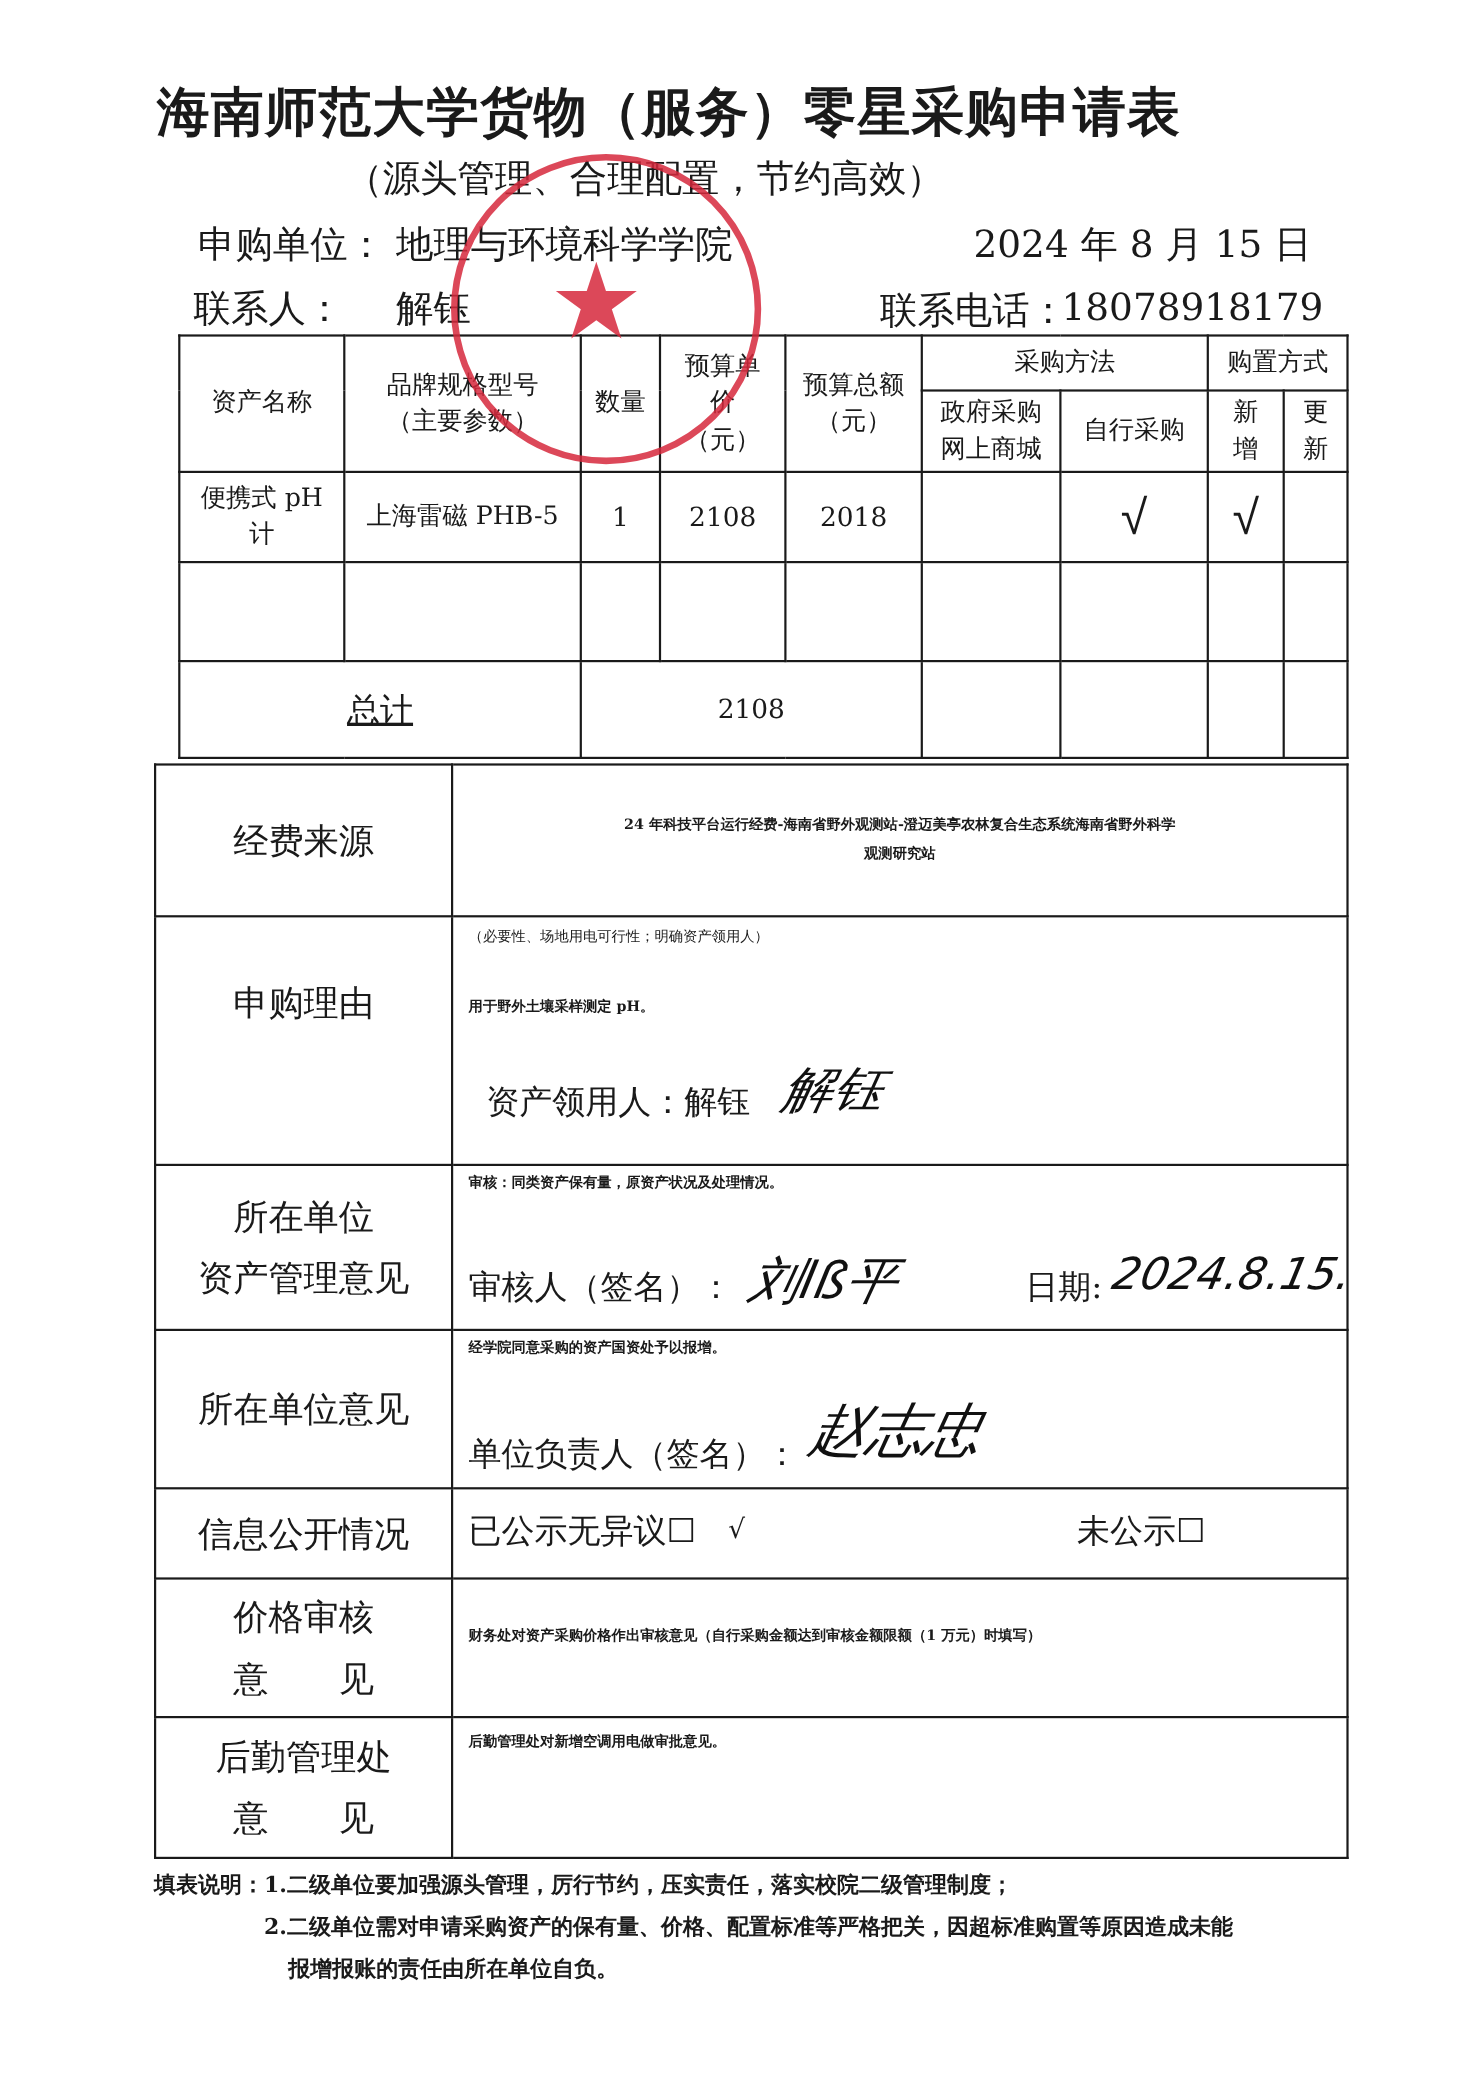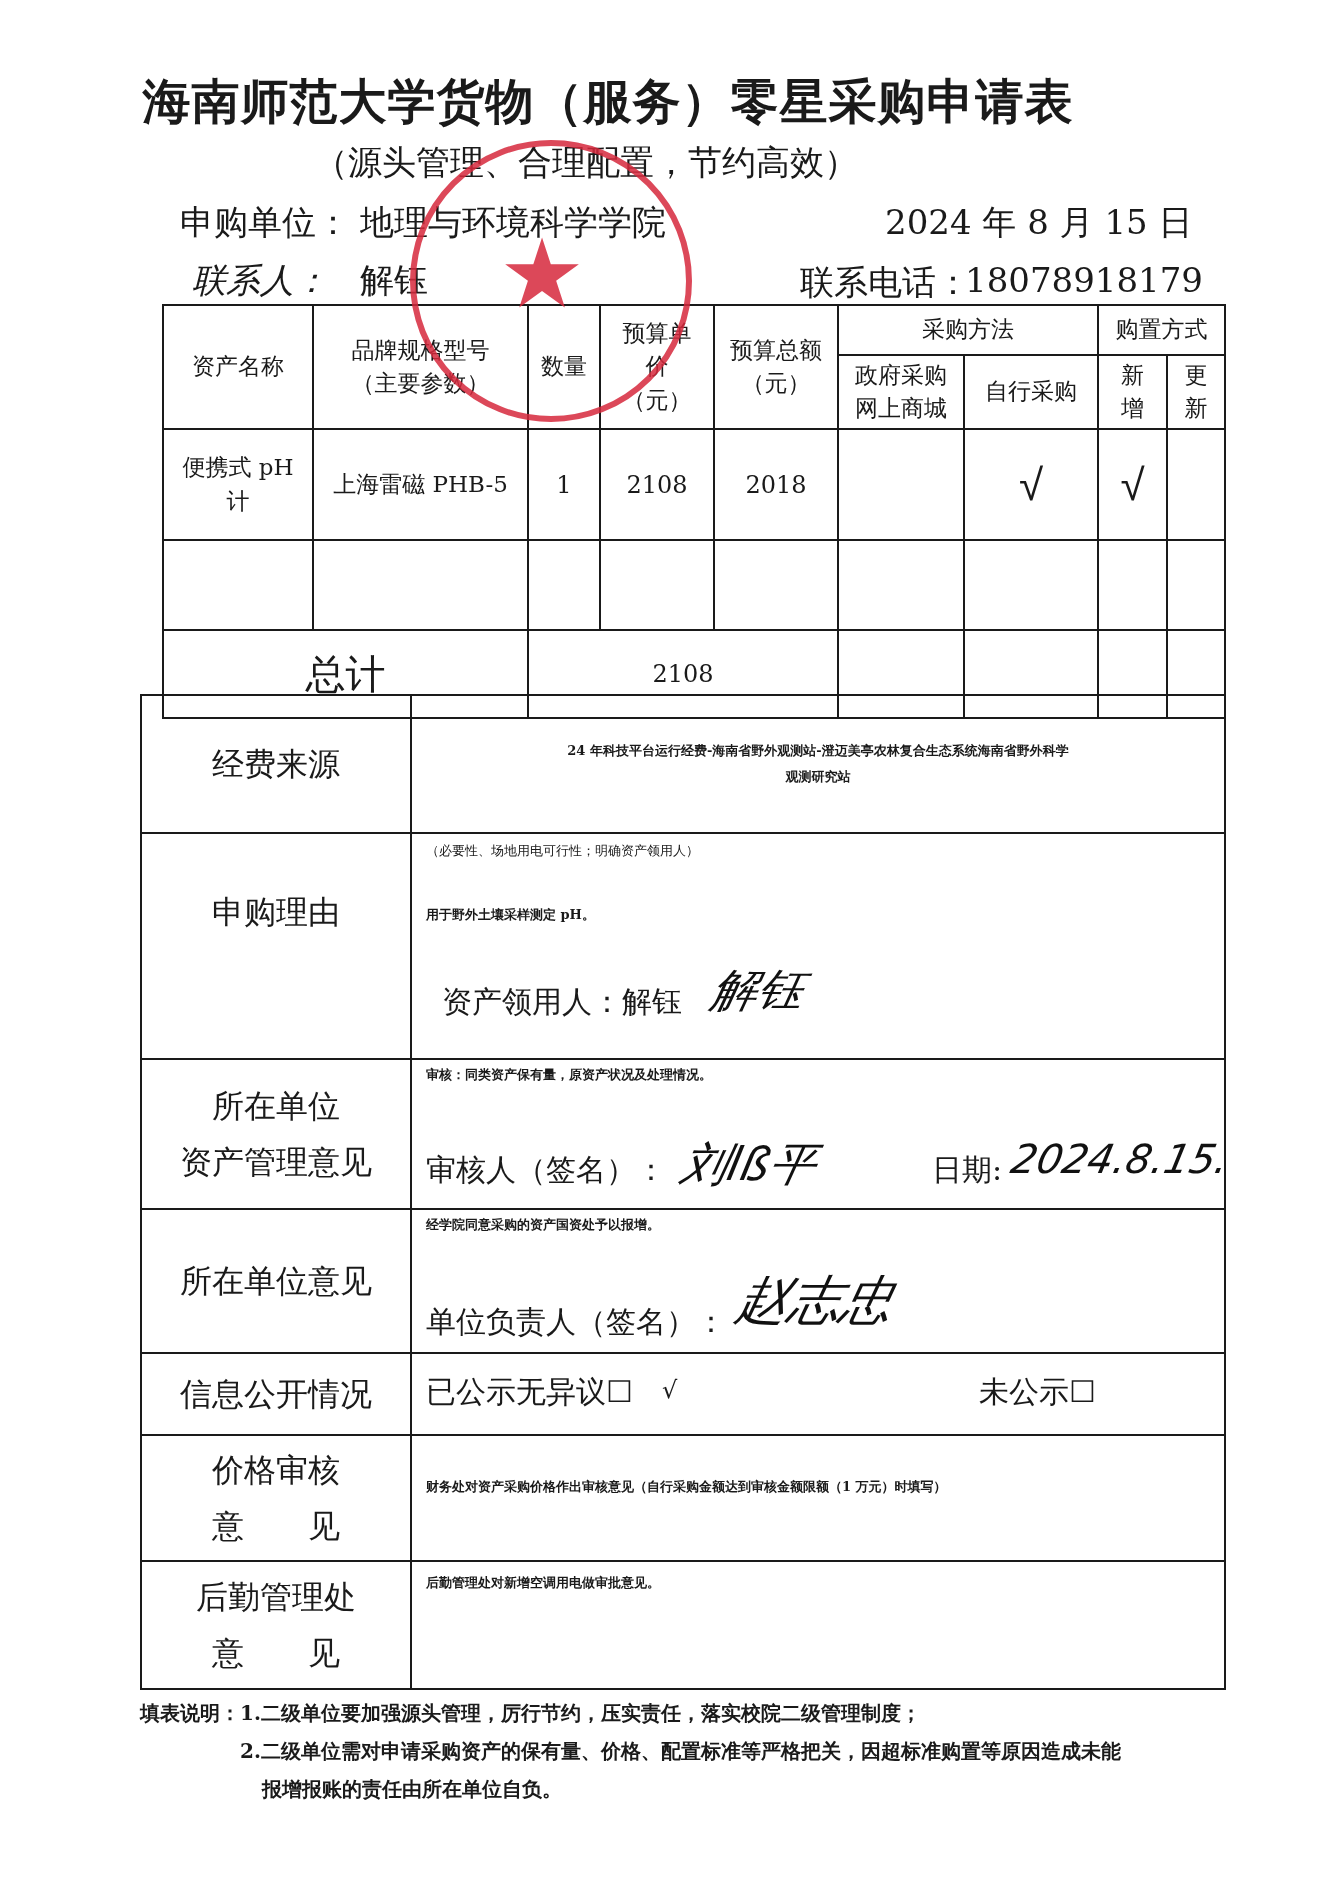--- a/index.html
+++ b/index.html
@@ -41,21 +41,21 @@
   </style>
 </head>
 <body>
 
 <div class="title">海南师范大学货物（服务）零星采购申请表</div>
 <div class="subtitle">（源头管理、合理配置，节约高效）</div>
 
 <div class="meta" style="left:180px; top:200px;">申购单位：</div>
 <div class="meta" style="left:360px; top:200px;">地理与环境科学学院</div>
 <div class="meta" style="left:885px; top:200px;">2024 年 8 月 15 日</div>
-<div class="meta" style="left:192px; top:258px;font-style:italic;">联系人：</div>
+<div class="meta" style="left:176px; top:258px;">联系人：</div>
 <div class="meta" style="left:360px; top:258px;">解钰</div>
 <div class="meta" style="left:800px; top:260px;">联系电话：</div>
 <div class="meta" style="left:965px; top:260px;">18078918179</div>
 
 <table class="tbl" style="left:162px; top:304px; width:1062px;">
   <colgroup>
     <col style="width:150px">
       <col style="width:215px">
       <col style="width:72px">
       <col style="width:114px">
@@ -93,21 +93,21 @@
     <td class="hdr">自行采购</td>
     <td class="hdr">
       <div>新</div>
       <div>增</div>
     </td>
     <td class="hdr">
       <div>更</div>
       <div>新</div>
     </td>
   </tr>
-  <tr style="height:111px;">
+  <tr style="height:82px;">
     <td class="hdr">
       <div>便携式 pH</div>
       <div>计</div>
     </td>
     <td class="hdr">上海雷磁 PHB-5</td>
     <td class="cell-lg">1</td>
     <td class="cell-lg">2108</td>
     <td class="cell-lg">2018</td>
     <td></td>
     <td class="check">√</td>
@@ -119,21 +119,21 @@
     <td></td>
     <td></td>
     <td></td>
     <td></td>
     <td></td>
     <td></td>
     <td></td>
     <td></td>
   </tr>
   <tr style="height:88px;">
-    <td colspan="2" style="font-size:40px;">总计</td>
+    <td colspan="2" style="font-size:30px;text-decoration:underline;">总计</td>
     <td colspan="3" class="cell-lg">2108</td>
     <td></td>
     <td></td>
     <td></td>
     <td></td>
   </tr>
 </tbody>
   </table>
 
 <table class="tbl" style="left:140px; top:694px; width:1084px;">

